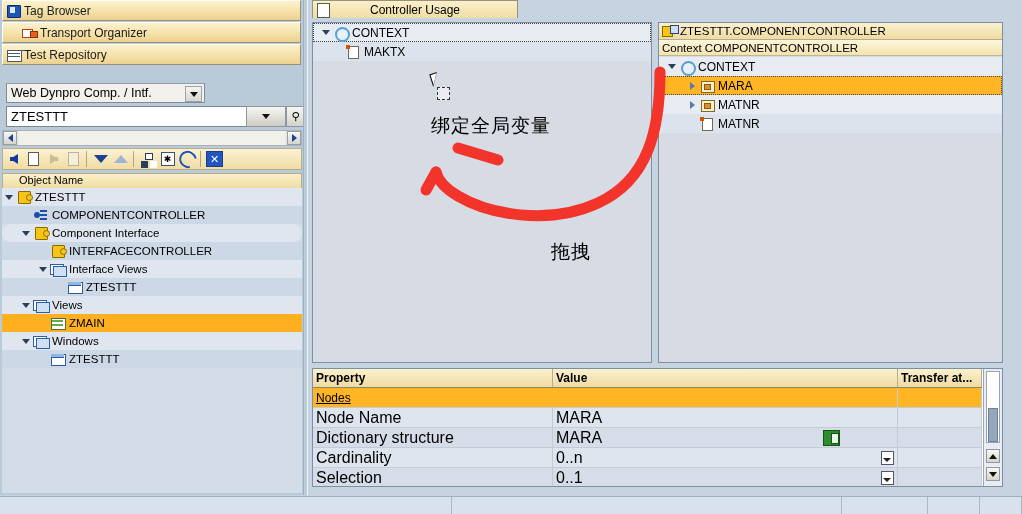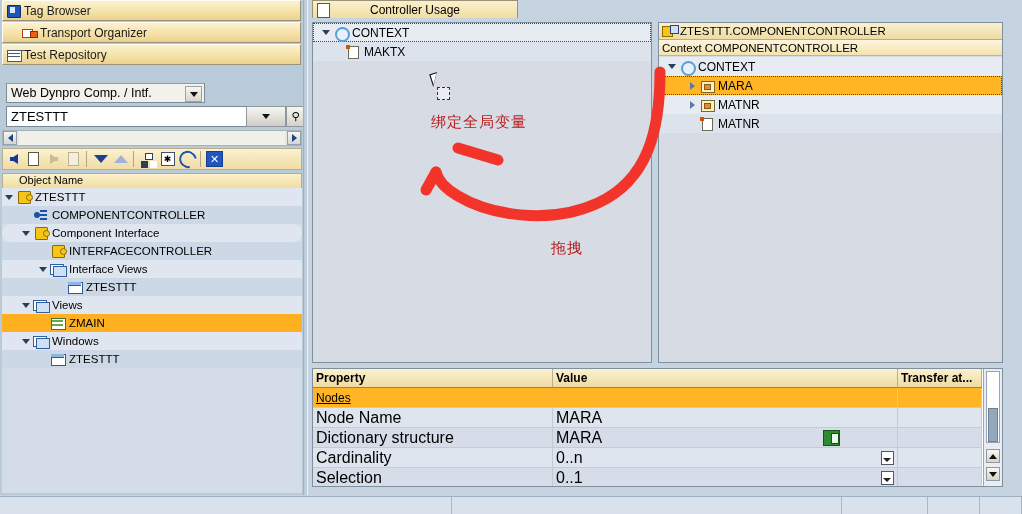--- a/index.html
+++ b/index.html
@@ -188,21 +188,21 @@
   
   #drag-cursor{left:118px;top:50px;width:28px;height:30px;pointer-events:none;}
   #drag-cursor .ptr{position:absolute;left:0;top:0;width:0;height:0;
     border-left:8px solid #111;border-bottom:13px solid transparent;transform:rotate(-18deg);}
   #drag-cursor .ptr2{position:absolute;left:1px;top:1px;width:0;height:0;
     border-left:6px solid #fff;border-bottom:10px solid transparent;transform:rotate(-18deg);}
   #drag-cursor .box{position:absolute;left:6px;top:14px;width:11px;height:11px;
     border:1px dashed #333;background:rgba(255,255,255,.5);}
 
   
-  .anno{position:absolute;color:#b91c1c;font-size:15px;letter-spacing:1px;
+  .anno{position:absolute;color:#000000;font-size:19px;letter-spacing:1px;
     font-family:Liberation Sans, sans-serif;white-space:nowrap;pointer-events:none;}
   #anno-1{left:118px;top:90px;}
   #anno-2{left:238px;top:216px;}
   #arrow-svg{left:0;top:0;width:714px;height:495px;pointer-events:none;}
 
   
   #prop-wrap{left:4px;top:368px;width:691px;height:119px;background:#fff;border:1px solid #7f8f9e;box-sizing:border-box;}
   #prop-table{position:absolute;left:0;top:0;right:20px;bottom:0;overflow:hidden;}
   .pt-head{display:flex;height:18px;background:linear-gradient(to bottom,#fbf1cf,#efdba2);
     border-bottom:1px solid #8d8469;font-weight:bold;font-size:12px;}

